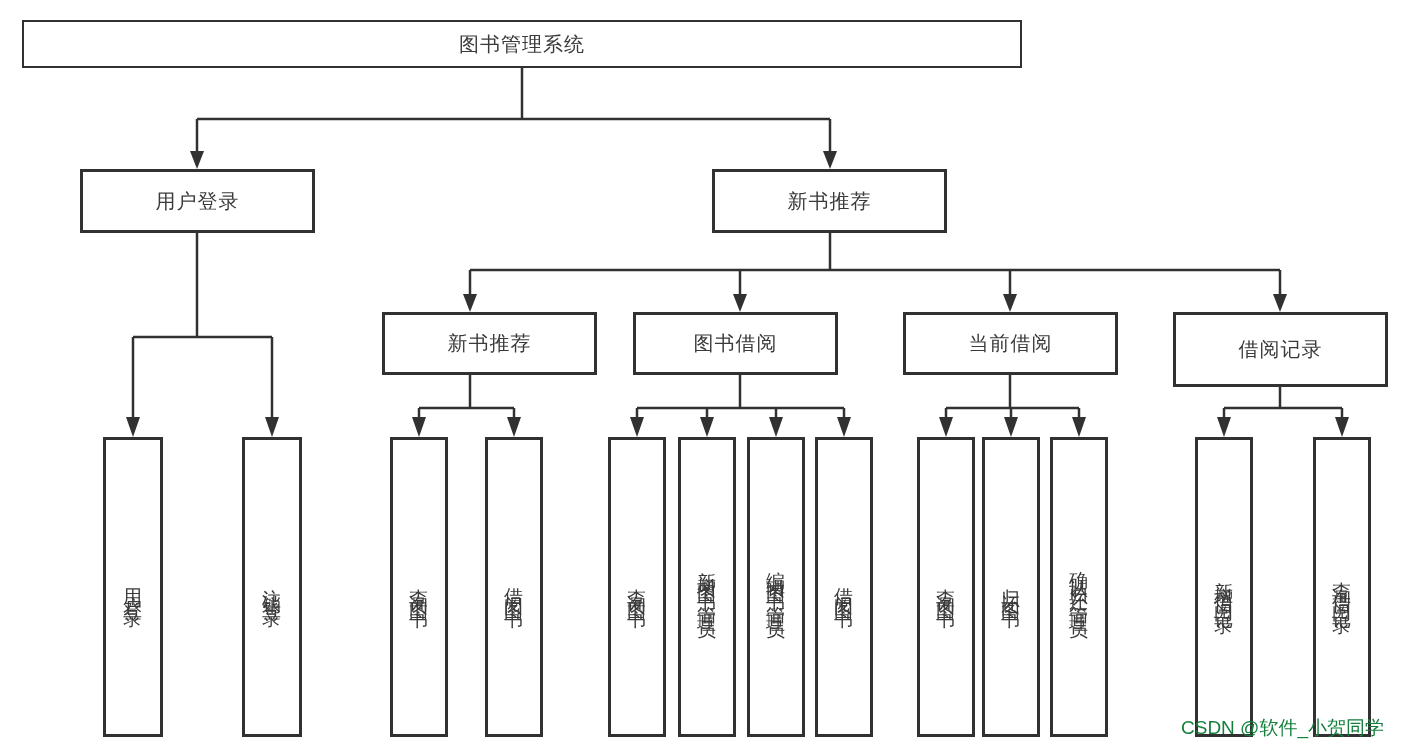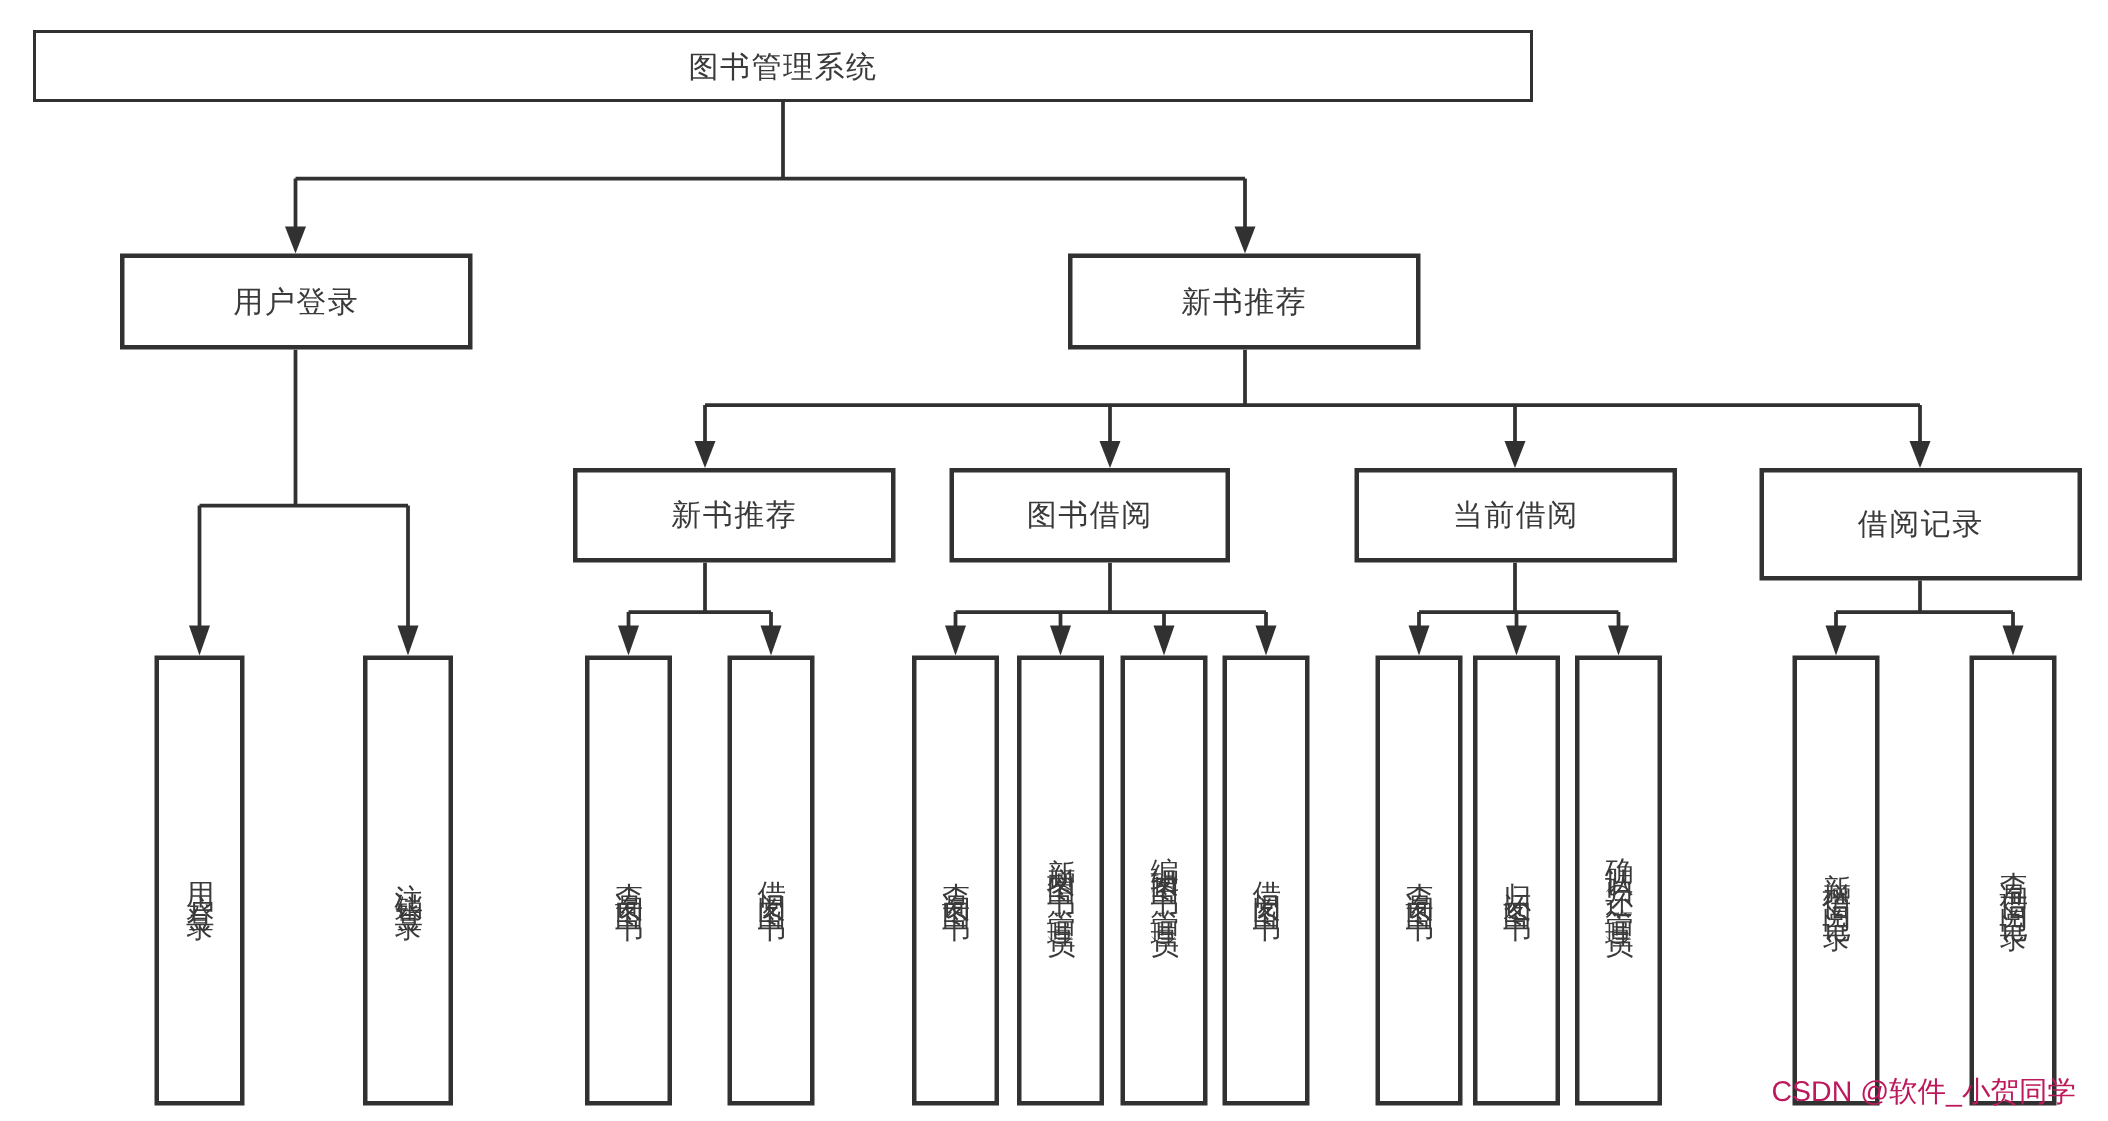--- a/index.html
+++ b/index.html
@@ -44,21 +44,21 @@
     text-orientation: mixed;
     font-size: 19px;
     letter-spacing: 7px;
     line-height: 1;
   }
   .watermark {
     position: absolute;
     left: 1181px;
     top: 715px;
     font-size: 19px;
-    color: #be185d;
+    color: #15803d;
     white-space: nowrap;
     z-index: 2;
   }
 </style>
 </head>
 <body>
 
 <div class="canvas">
 
   <svg class="connectors" width="1405" height="747" viewBox="0 0 1405 747">
@@ -141,21 +141,21 @@
   <div class="box h" style="left:80px; top:169px; width:235px; height:64px;">
     <span>用户登录</span>
   </div>
   <div class="box h" style="left:712px; top:169px; width:235px; height:64px;">
     <span>新书推荐</span>
   </div>
 
   <div class="box h" style="left:363px; top:312px; width:215px; height:63px;margin-left:19px;">
     <span>新书推荐</span>
   </div>
-  <div class="box h" style="left:633px; top:312px; width:187px; height:63px;">
+  <div class="box h" style="left:633px; top:312px; width:205px; height:63px;">
     <span>图书借阅</span>
   </div>
   <div class="box h" style="left:903px; top:312px; width:215px; height:63px;">
     <span>当前借阅</span>
   </div>
   <div class="box h" style="left:1173px; top:312px; width:215px; height:75px;">
     <span>借阅记录</span>
   </div>
 
   <div class="box v" style="left:103px; top:437px; width:60px; height:300px;">

